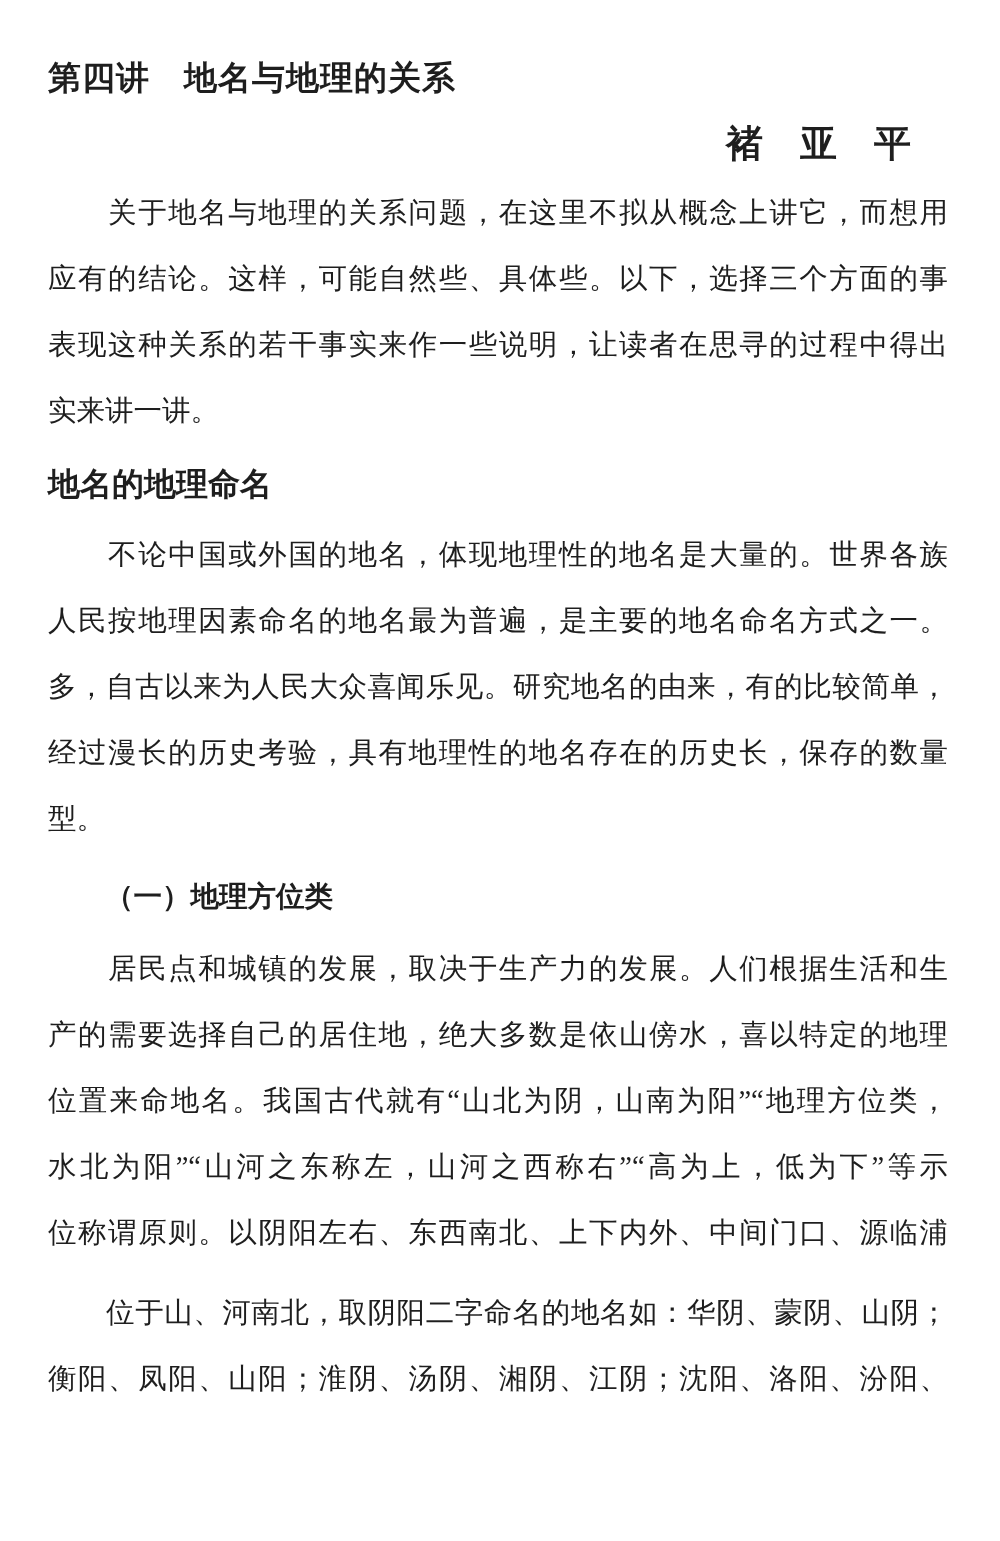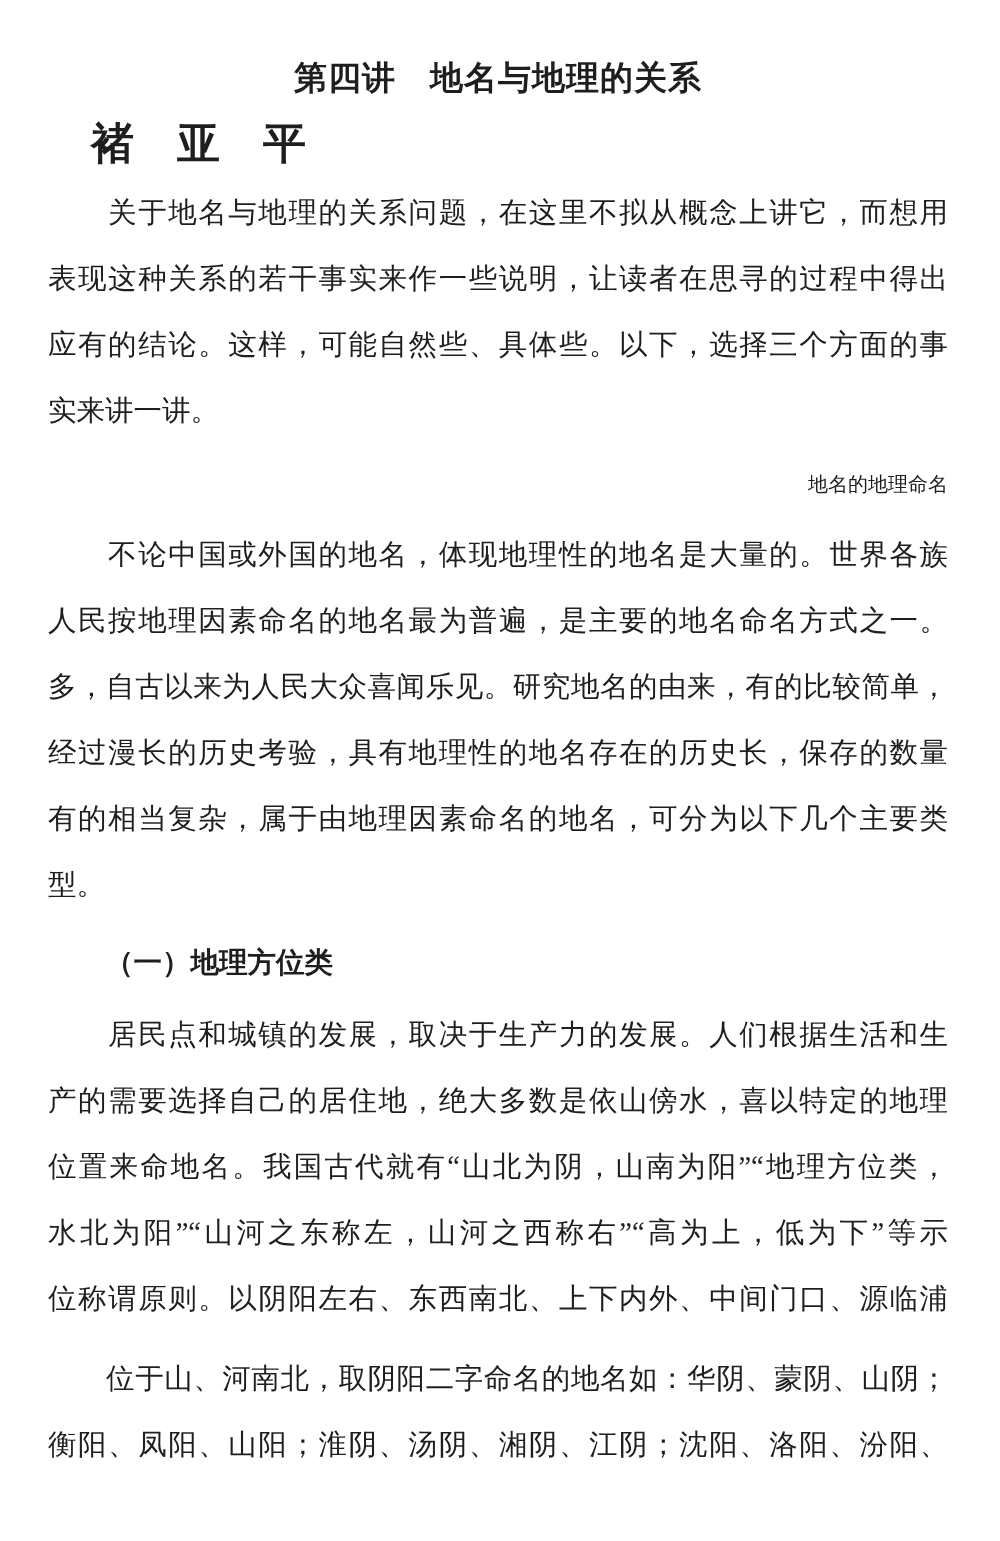--- a/index.html
+++ b/index.html
@@ -18,38 +18,37 @@
     width: 1000px;
     height: 1541px;
     padding: 56px 52px 0 48px;
     overflow: hidden;
     background: #ffffff;
   }
   .doc-title {
     margin: 0;
     font-size: 33px;
     font-weight: bold;
-    text-align: center;
     line-height: 44px;
     letter-spacing: 1px;
   }
   .doc-author {
     margin: 24px 0 0 0;
-    font-size: 43px;
+    font-size: 37px;
     font-weight: bold;
-    text-align: left;
+    text-align: right;
     line-height: 40px;
     letter-spacing: 1em;
     text-indent: 1em;
   }
   .section-heading {
     margin: 12px 0 0 0;
-    font-size: 20px;
-    font-weight: normal;
-    text-align: right;
+    font-size: 32px;
+    font-weight: bold;
+    text-align: left;
     line-height: 56px;
   }
   .para {
     margin: 0;
   }
   .para.p1 { margin-top: 16px; }
   .para.p2 { margin-top: 10px; }
   .para.p3 { margin-top: 6px; }
   .para.p4 { margin-top: 14px; }
   .subheading {
@@ -76,33 +75,32 @@
 <body>
 
 <div class="page">
 
   <h1 class="doc-title">第四讲　地名与地理的关系</h1>
 
   <div class="doc-author">褚亚平</div>
 
   <div class="para p1">
     <div class="line fill">　　关于地名与地理的关系问题，在这里不拟从概念上讲它，而想用</div>
+    <div class="line fill">应有的结论。这样，可能自然些、具体些。以下，选择三个方面的事</div>
     <div class="line fill">表现这种关系的若干事实来作一些说明，让读者在思寻的过程中得出</div>
-    <div class="line fill">应有的结论。这样，可能自然些、具体些。以下，选择三个方面的事</div>
     <div class="line end">实来讲一讲。</div>
   </div>
 
   <h2 class="section-heading">地名的地理命名</h2>
 
   <div class="para p2">
     <div class="line fill">　　不论中国或外国的地名，体现地理性的地名是大量的。世界各族</div>
     <div class="line fill">人民按地理因素命名的地名最为普遍，是主要的地名命名方式之一。</div>
     <div class="line fill">多，自古以来为人民大众喜闻乐见。研究地名的由来，有的比较简单，</div>
     <div class="line fill">经过漫长的历史考验，具有地理性的地名存在的历史长，保存的数量</div>
-    <div class="line fill">有的相当复杂，属于由地理因素命名的地名，可分为以下几个主要类</div>
     <div class="line end">型。</div>
   </div>
 
   <div class="subheading">　　（一）地理方位类</div>
 
   <div class="para p3">
     <div class="line fill">　　居民点和城镇的发展，取决于生产力的发展。人们根据生活和生</div>
     <div class="line fill">产的需要选择自己的居住地，绝大多数是依山傍水，喜以特定的地理</div>
     <div class="line fill">位置来命地名。我国古代就有“山北为阴，山南为阳”“地理方位类，</div>
     <div class="line fill">水北为阳”“山河之东称左，山河之西称右”“高为上，低为下”等示</div>

